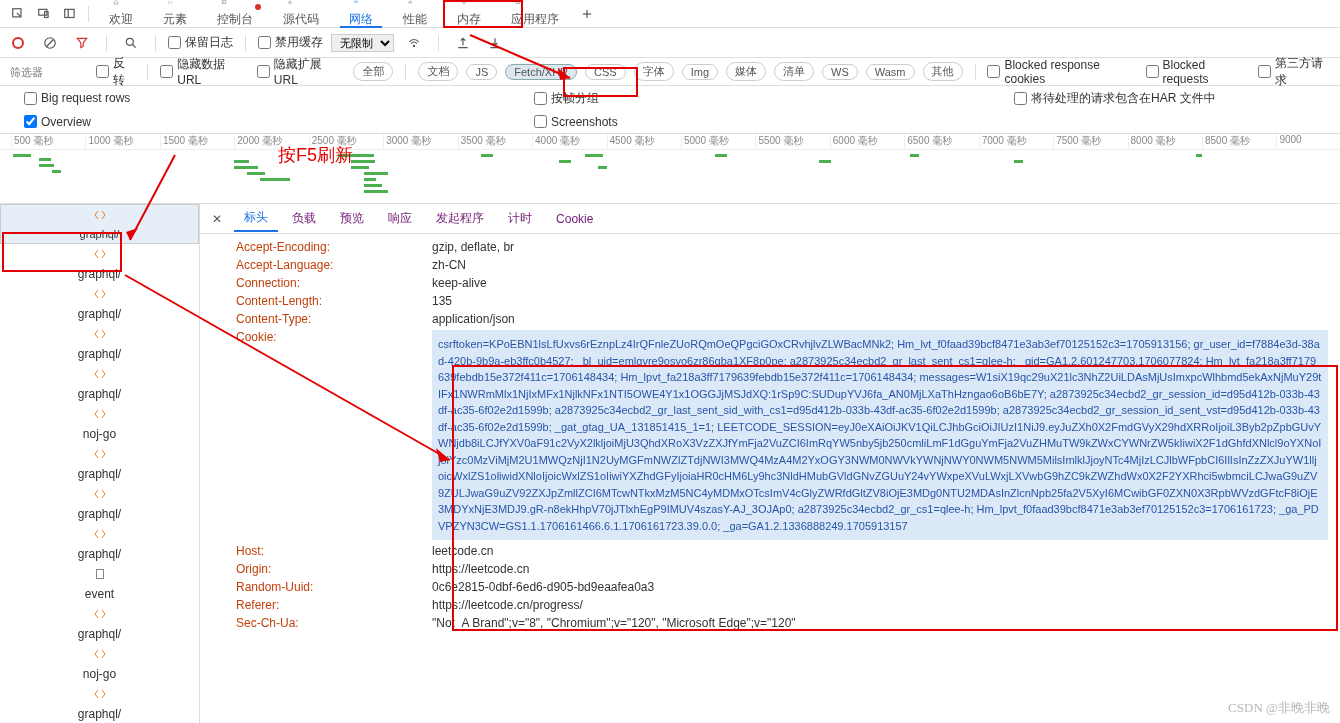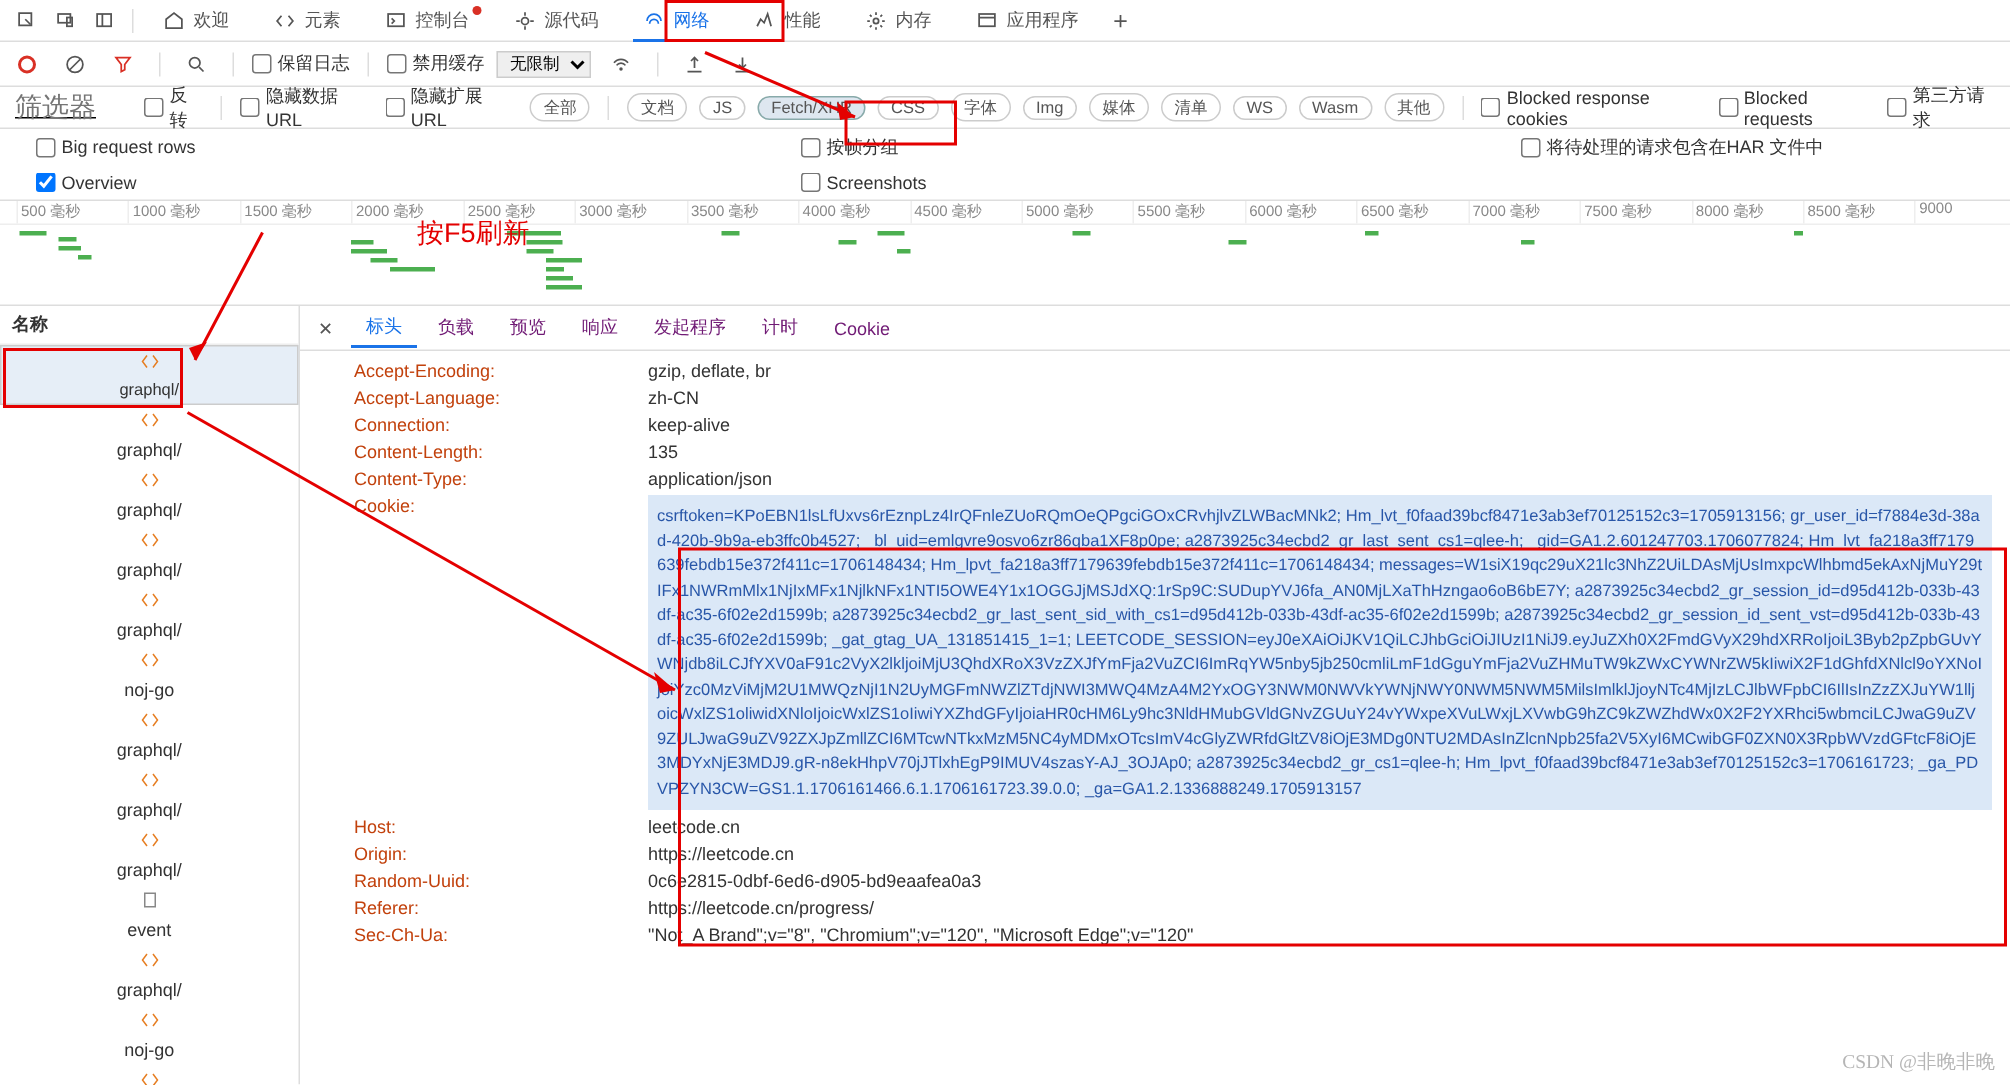--- a/index.html
+++ b/index.html
@@ -1,32 +1,32 @@
 <!DOCTYPE html>
 <html><head>
 <meta charset="utf-8">
 <style>
 * { margin: 0; padding: 0; box-sizing: border-box; }
 body { font-family: -apple-system, BlinkMacSystemFont, "Segoe UI", Arial, sans-serif; font-size: 12px; color: #333; background: #fff; overflow: hidden; width: 1340px; height: 723px; position: relative; }
 .toolbar-top { display: flex; align-items: center; height: 28px; border-bottom: 1px solid #ddd; padding: 0 6px; gap: 2px; }
 .tb-btn { display: inline-flex; align-items: center; justify-content: center; width: 24px; height: 24px; color: #555; cursor: pointer; }
 .tb-btn svg { width: 14px; height: 14px; }
 .sep { width: 1px; height: 16px; background: #ddd; margin: 0 4px; }
-.tab-item { display: inline-flex; align-items: center; gap: 6px; padding: 0 14px; height: 28px; color: #555; cursor: pointer; position: relative; }
+.tab-item { display: inline-flex; gap: 6px; padding: 0 14px; height: 28px; color: #555; cursor: pointer; position: relative; flex-direction: column; }
 .tab-item.active-tab { color: #1a73e8; }
 .tab-item.active-tab::after { content: ''; position: absolute; bottom: 0; left: 10%; width: 80%; height: 2px; background: #1a73e8; }
 .tab-item svg { width: 14px; height: 14px; }
 .dot-badge { width: 6px; height: 6px; background: #d93025; border-radius: 50%; position: absolute; top: 4px; right: 6px; }
 .toolbar-2 { display: flex; align-items: center; height: 30px; padding: 0 6px; gap: 8px; border-bottom: 1px solid #ddd; }
 .circle-rec { width: 12px; height: 12px; border: 2px solid #d93025; border-radius: 50%; }
 .chk { display: inline-flex; align-items: center; gap: 4px; }
 .chk input { margin: 0; }
 .sel { border: 1px solid #ccc; padding: 1px 4px; font-size: 11px; }
 .filter-row { display: flex; align-items: center; height: 28px; padding: 0 8px; gap: 8px; border-bottom: 1px solid #ddd; flex-wrap: nowrap; }
-.filter-input { border: none; outline: none; font-size: 18px; width: 80px; padding: 2px; text-decoration: underline; }
+.filter-input { border: none; outline: none; font-size: 11px; width: 80px; padding: 2px; }
 .pill { border: 1px solid #ccc; border-radius: 10px; padding: 1px 8px; font-size: 11px; color: #555; cursor: pointer; white-space: nowrap; }
 .pill.active { background: #dee7f0; border-color: #8aa; }
 .opt-row { display: flex; height: 24px; padding: 0 12px; gap: 40px; border-bottom: 1px solid #ddd; }
 .opt-col { display: flex; align-items: center; gap: 6px; padding-left: 12px; }
 .timeline { height: 70px; border-bottom: 1px solid #ddd; background: #fff; position: relative; }
 .tl-ruler { height: 16px; border-bottom: 1px solid #eee; display: flex; font-size: 10px; color: #888; }
 .tl-tick { flex: 1; border-left: 1px solid #eee; padding-left: 2px; white-space: nowrap; margin-left: 11px; }
 .tl-body { position: relative; height: 54px; }
 .tl-bar { position: absolute; height: 3px; background: #4caf50; }
 .main-split { display: flex; height: calc(723px - 28px - 30px - 28px - 24px - 24px - 70px); }
@@ -311,21 +311,20 @@
       <div class="tl-bar" style="left: 715px; top: 4px; width: 12px;"></div>
       <div class="tl-bar" style="left: 819px; top: 10px; width: 12px;"></div>
       <div class="tl-bar" style="left: 910px; top: 4px; width: 9px;"></div>
       <div class="tl-bar" style="left: 1014px; top: 10px; width: 9px;"></div>
       <div class="tl-bar" style="left: 1196px; top: 4px; width: 6px;"></div>
     </div>
 </div>
 
 <div class="main-split">
   <div class="req-list">
-    <div class="req-header">名称</div>
     <div id="req-items">
         <div class="req-item sel">
           <span class="req-icon orange">
             <svg viewBox="0 0 24 24" width="12" height="12" fill="none" stroke="currentColor" stroke-width="2">
               <path d="M8 4l-6 8 6 8M16 4l6 8-6 8"></path>
             </svg>
           </span>
           <span>graphql/</span>
         </div>
         <div class="req-item">

